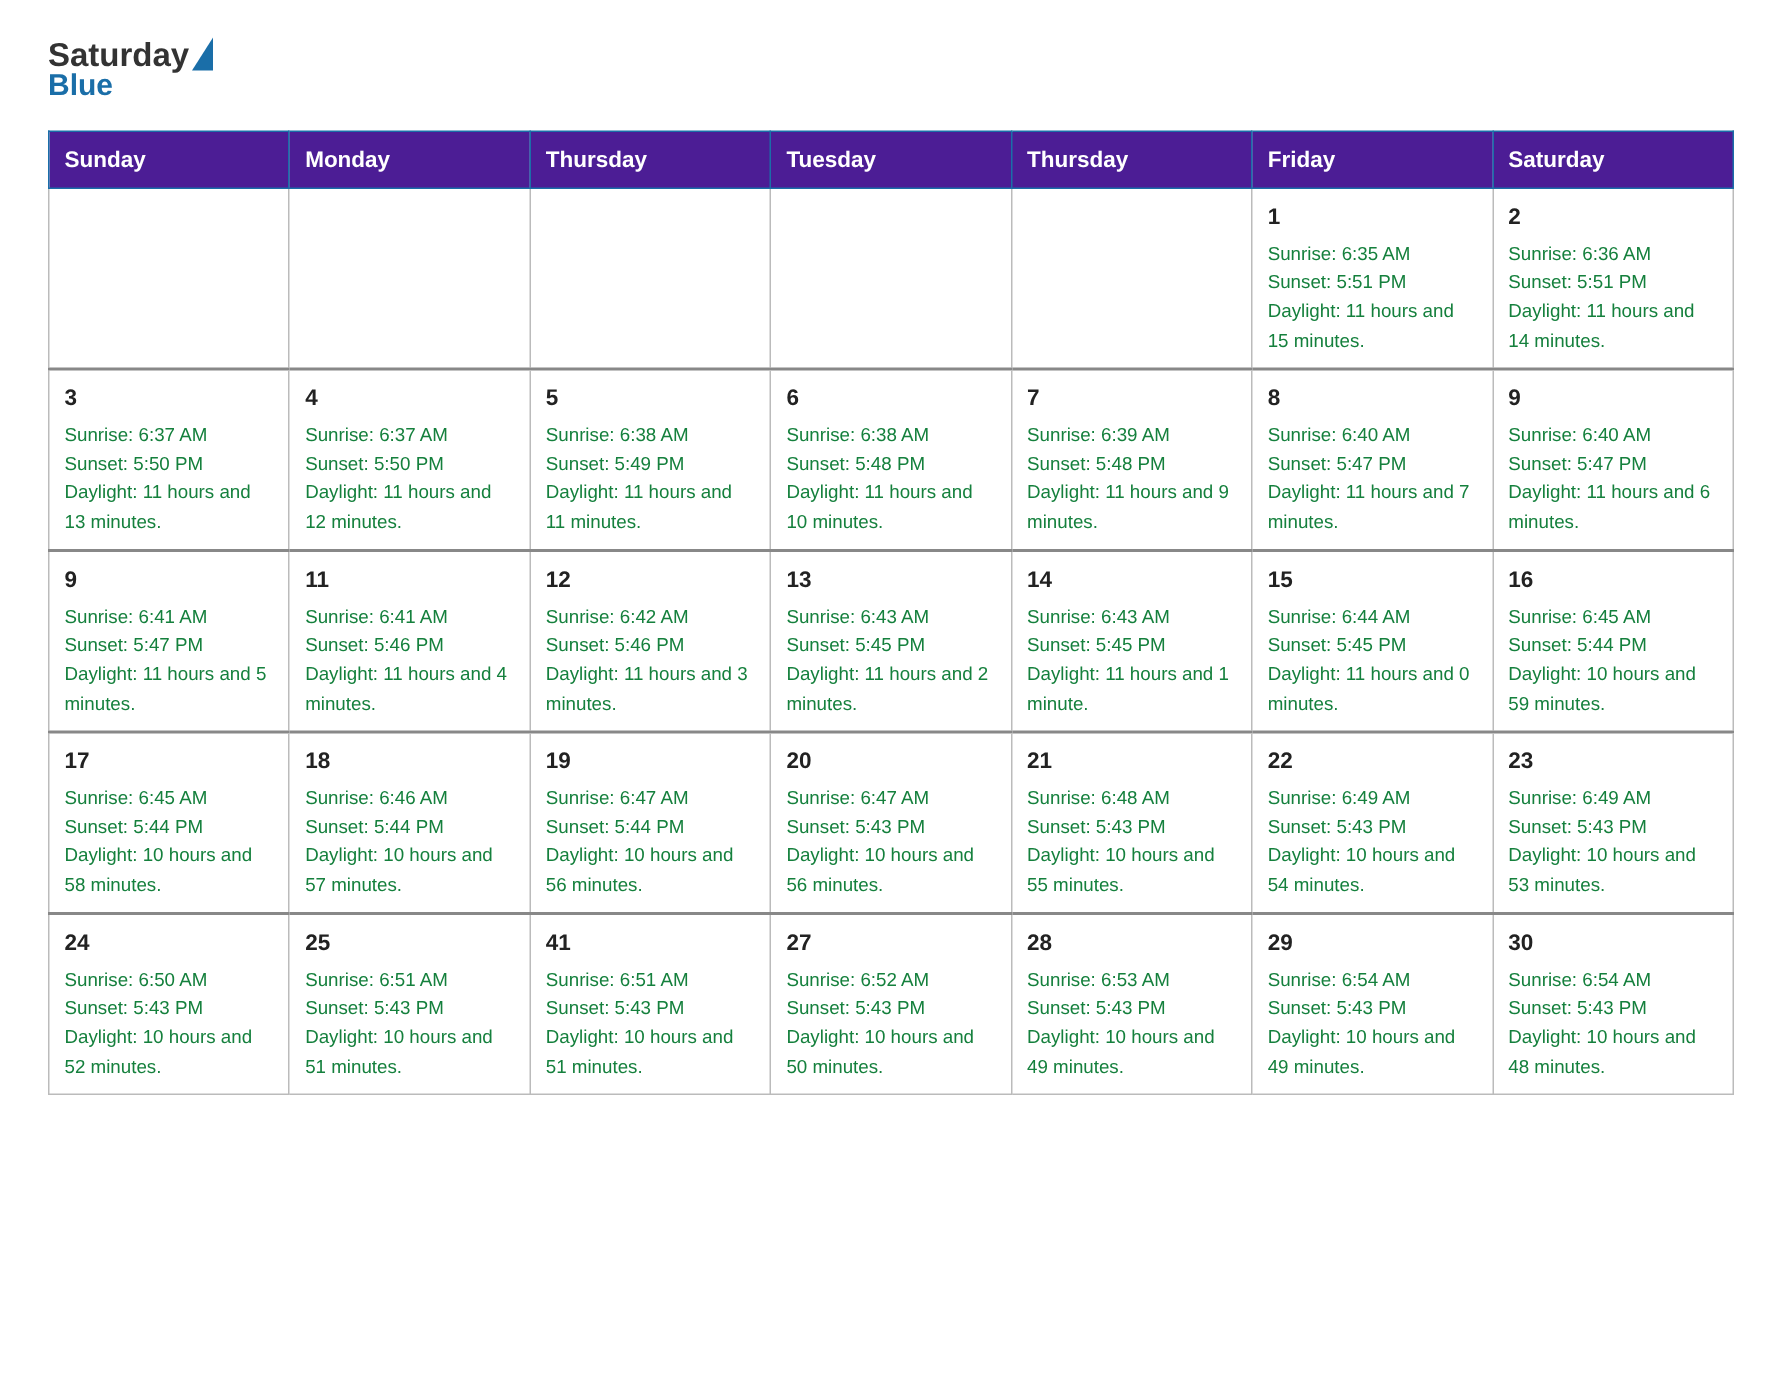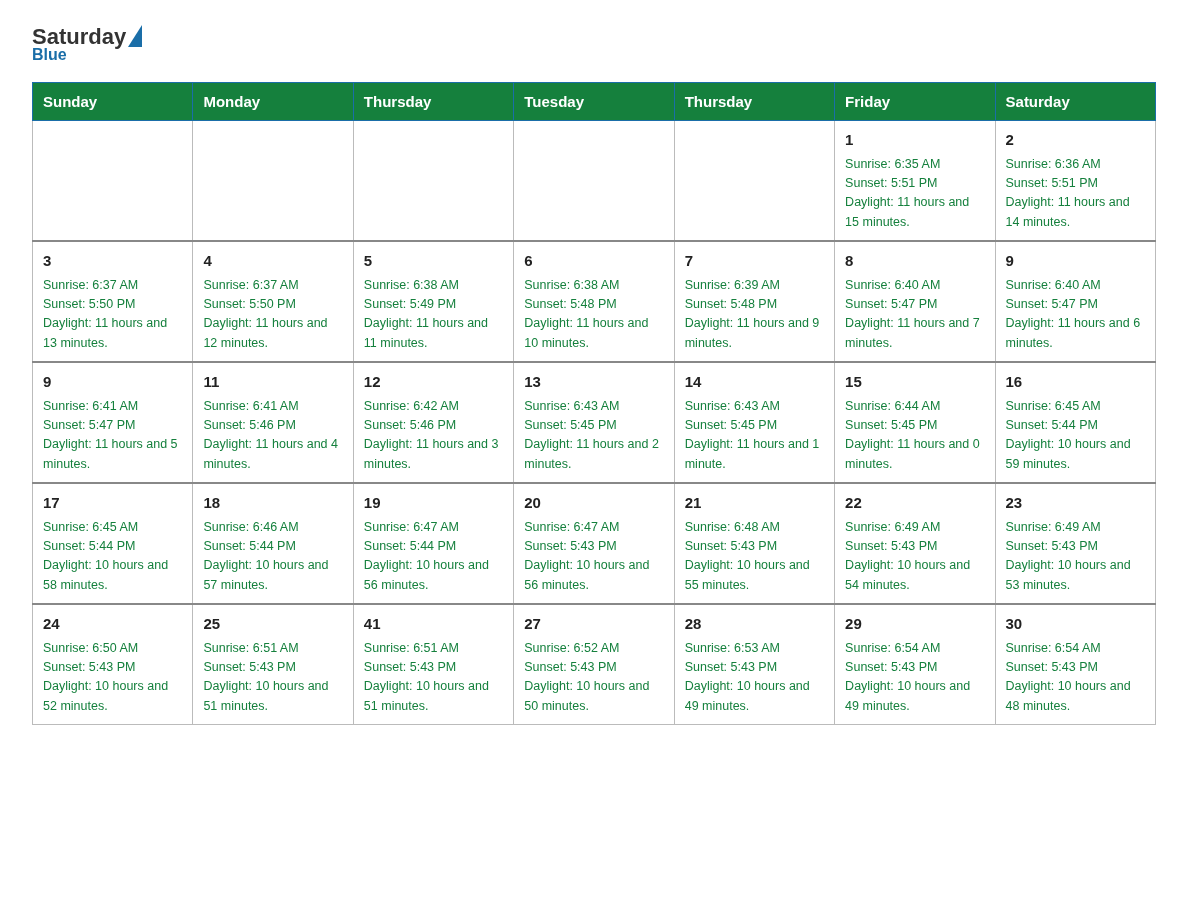--- a/index.html
+++ b/index.html
@@ -27,21 +27,21 @@
     }
     .logo-triangle {
       width: 0;
       height: 0;
       border-left: 14px solid transparent;
       border-bottom: 22px solid #1a6ea8;
       display: inline-block;
       margin-bottom: 2px;
     }
     .logo-text-blue {
-      font-size: 16px;
+      font-size: 20px;
       font-weight: bold;
       color: #1a6ea8;
       display: block;
       margin-top: -4px;
     }
     .title-block {
       text-align: right;
     }
     .month-title {
       font-size: 42px;
@@ -53,21 +53,21 @@
       font-size: 20px;
       color: #444;
       margin-top: 4px;
     }
     .calendar {
       width: 100%;
       border-collapse: collapse;
       border: 1px solid #bbb;
     }
     .calendar th {
-      background: #15803d;
+      background: #4c1d95;
       color: #fff;
       font-size: 15px;
       font-weight: bold;
       padding: 10px 10px;
       text-align: left;
       border: 1px solid #1a6ea8;
     }
     .calendar td {
       border: 1px solid #bbb;
       vertical-align: top;

